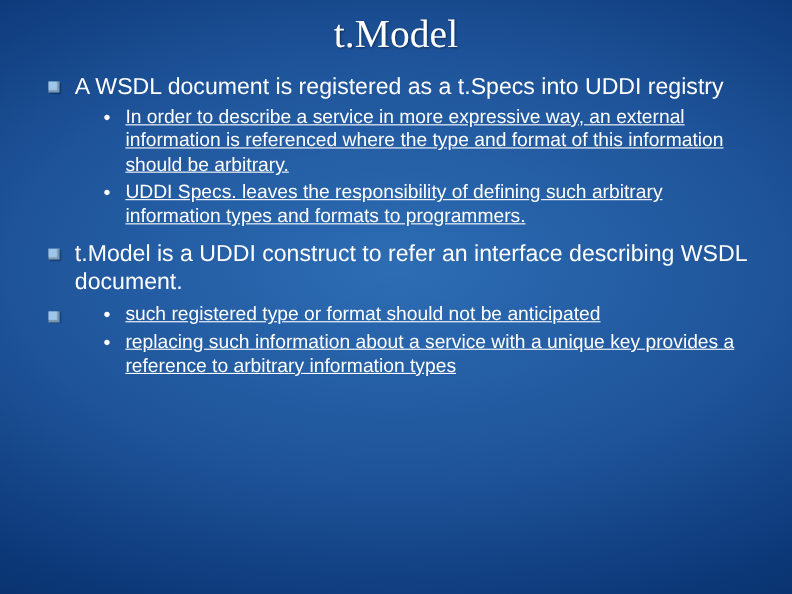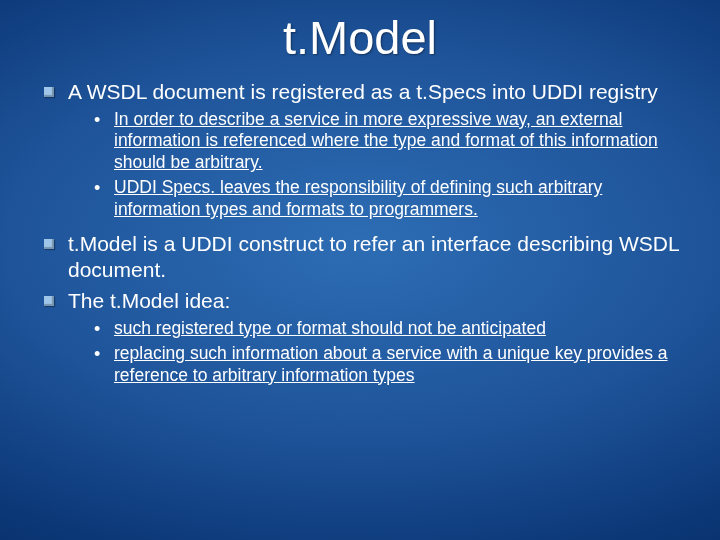--- a/index.html
+++ b/index.html
@@ -14,25 +14,25 @@
     height: 540px;
     background: radial-gradient(ellipse 110% 80% at 50% 45%, #2d6db4 0%, #1e5399 45%, #0c3878 75%, #062a5f 100%);
     color: #ffffff;
     font-family: Verdana, Geneva, sans-serif;
     position: relative;
     box-sizing: border-box;
     padding: 0 38px 0 38px;
   }
   .title {
     text-align: center;
-    font-size: 47px;
+    font-size: 36px;
     font-weight: 400;
     padding-top: 10px;
     padding-bottom: 14px;
-    font-family: Liberation Sans, sans-serif;
+    font-family: Liberation Serif, serif;
     text-shadow: 1px 1px 2px rgba(0,0,0,0.4);
   }
   ul.level1 {
     list-style: none;
     margin: 0;
     padding: 0;
   }
   ul.level1 > li {
     position: relative;
     padding-left: 30px;
@@ -86,21 +86,20 @@
         <li><span>In order to describe a service in more expressive way, an external information is referenced where the type and format of this information should be arbitrary.</span></li>
         <li><span>UDDI Specs. leaves the responsibility of defining such arbitrary information types and formats to programmers.</span></li>
       </ul>
     </li>
 
     <li>
       <span>t.Model is a UDDI construct to refer an interface describing WSDL document.</span>
     </li>
 
     <li>
-      <span>The t.Model idea:</span>
       <ul class="level2">
         <li><span>such registered type or format should not be anticipated</span></li>
         <li><span>replacing such information about a service with a unique key provides a  reference to arbitrary information types</span></li>
       </ul>
     </li>
 
   </ul>
 </div>
 
 </body></html>

